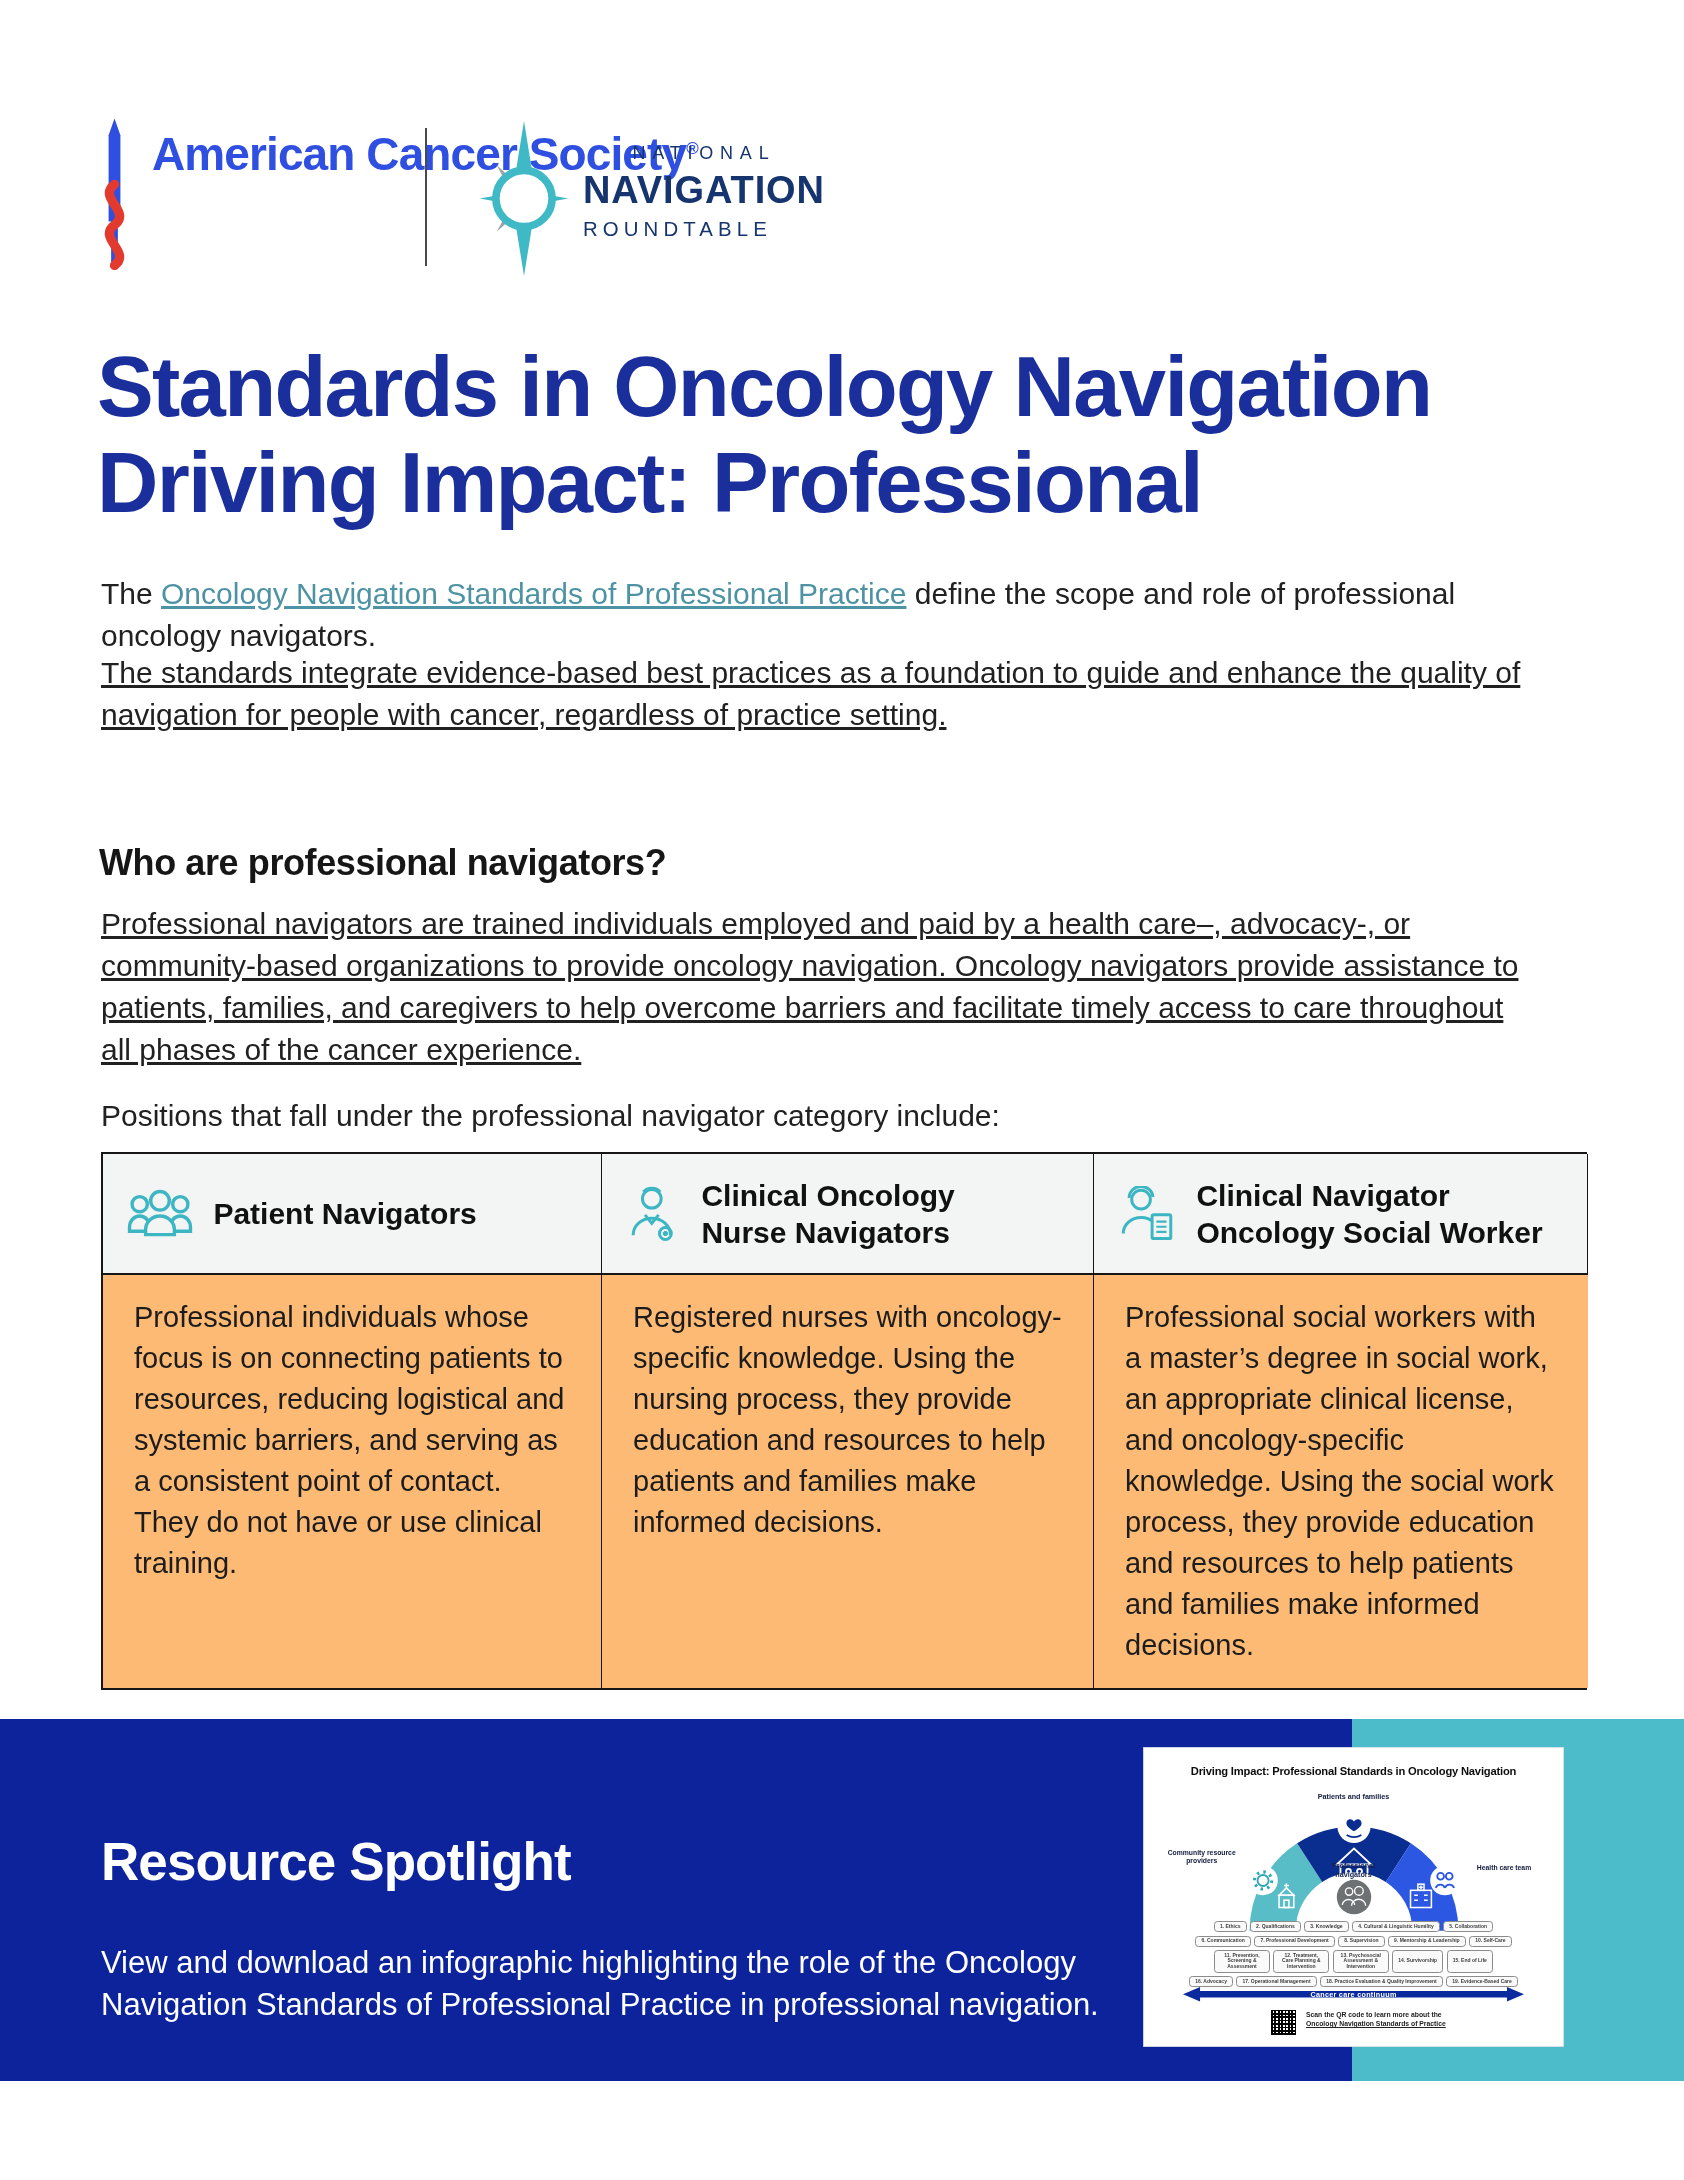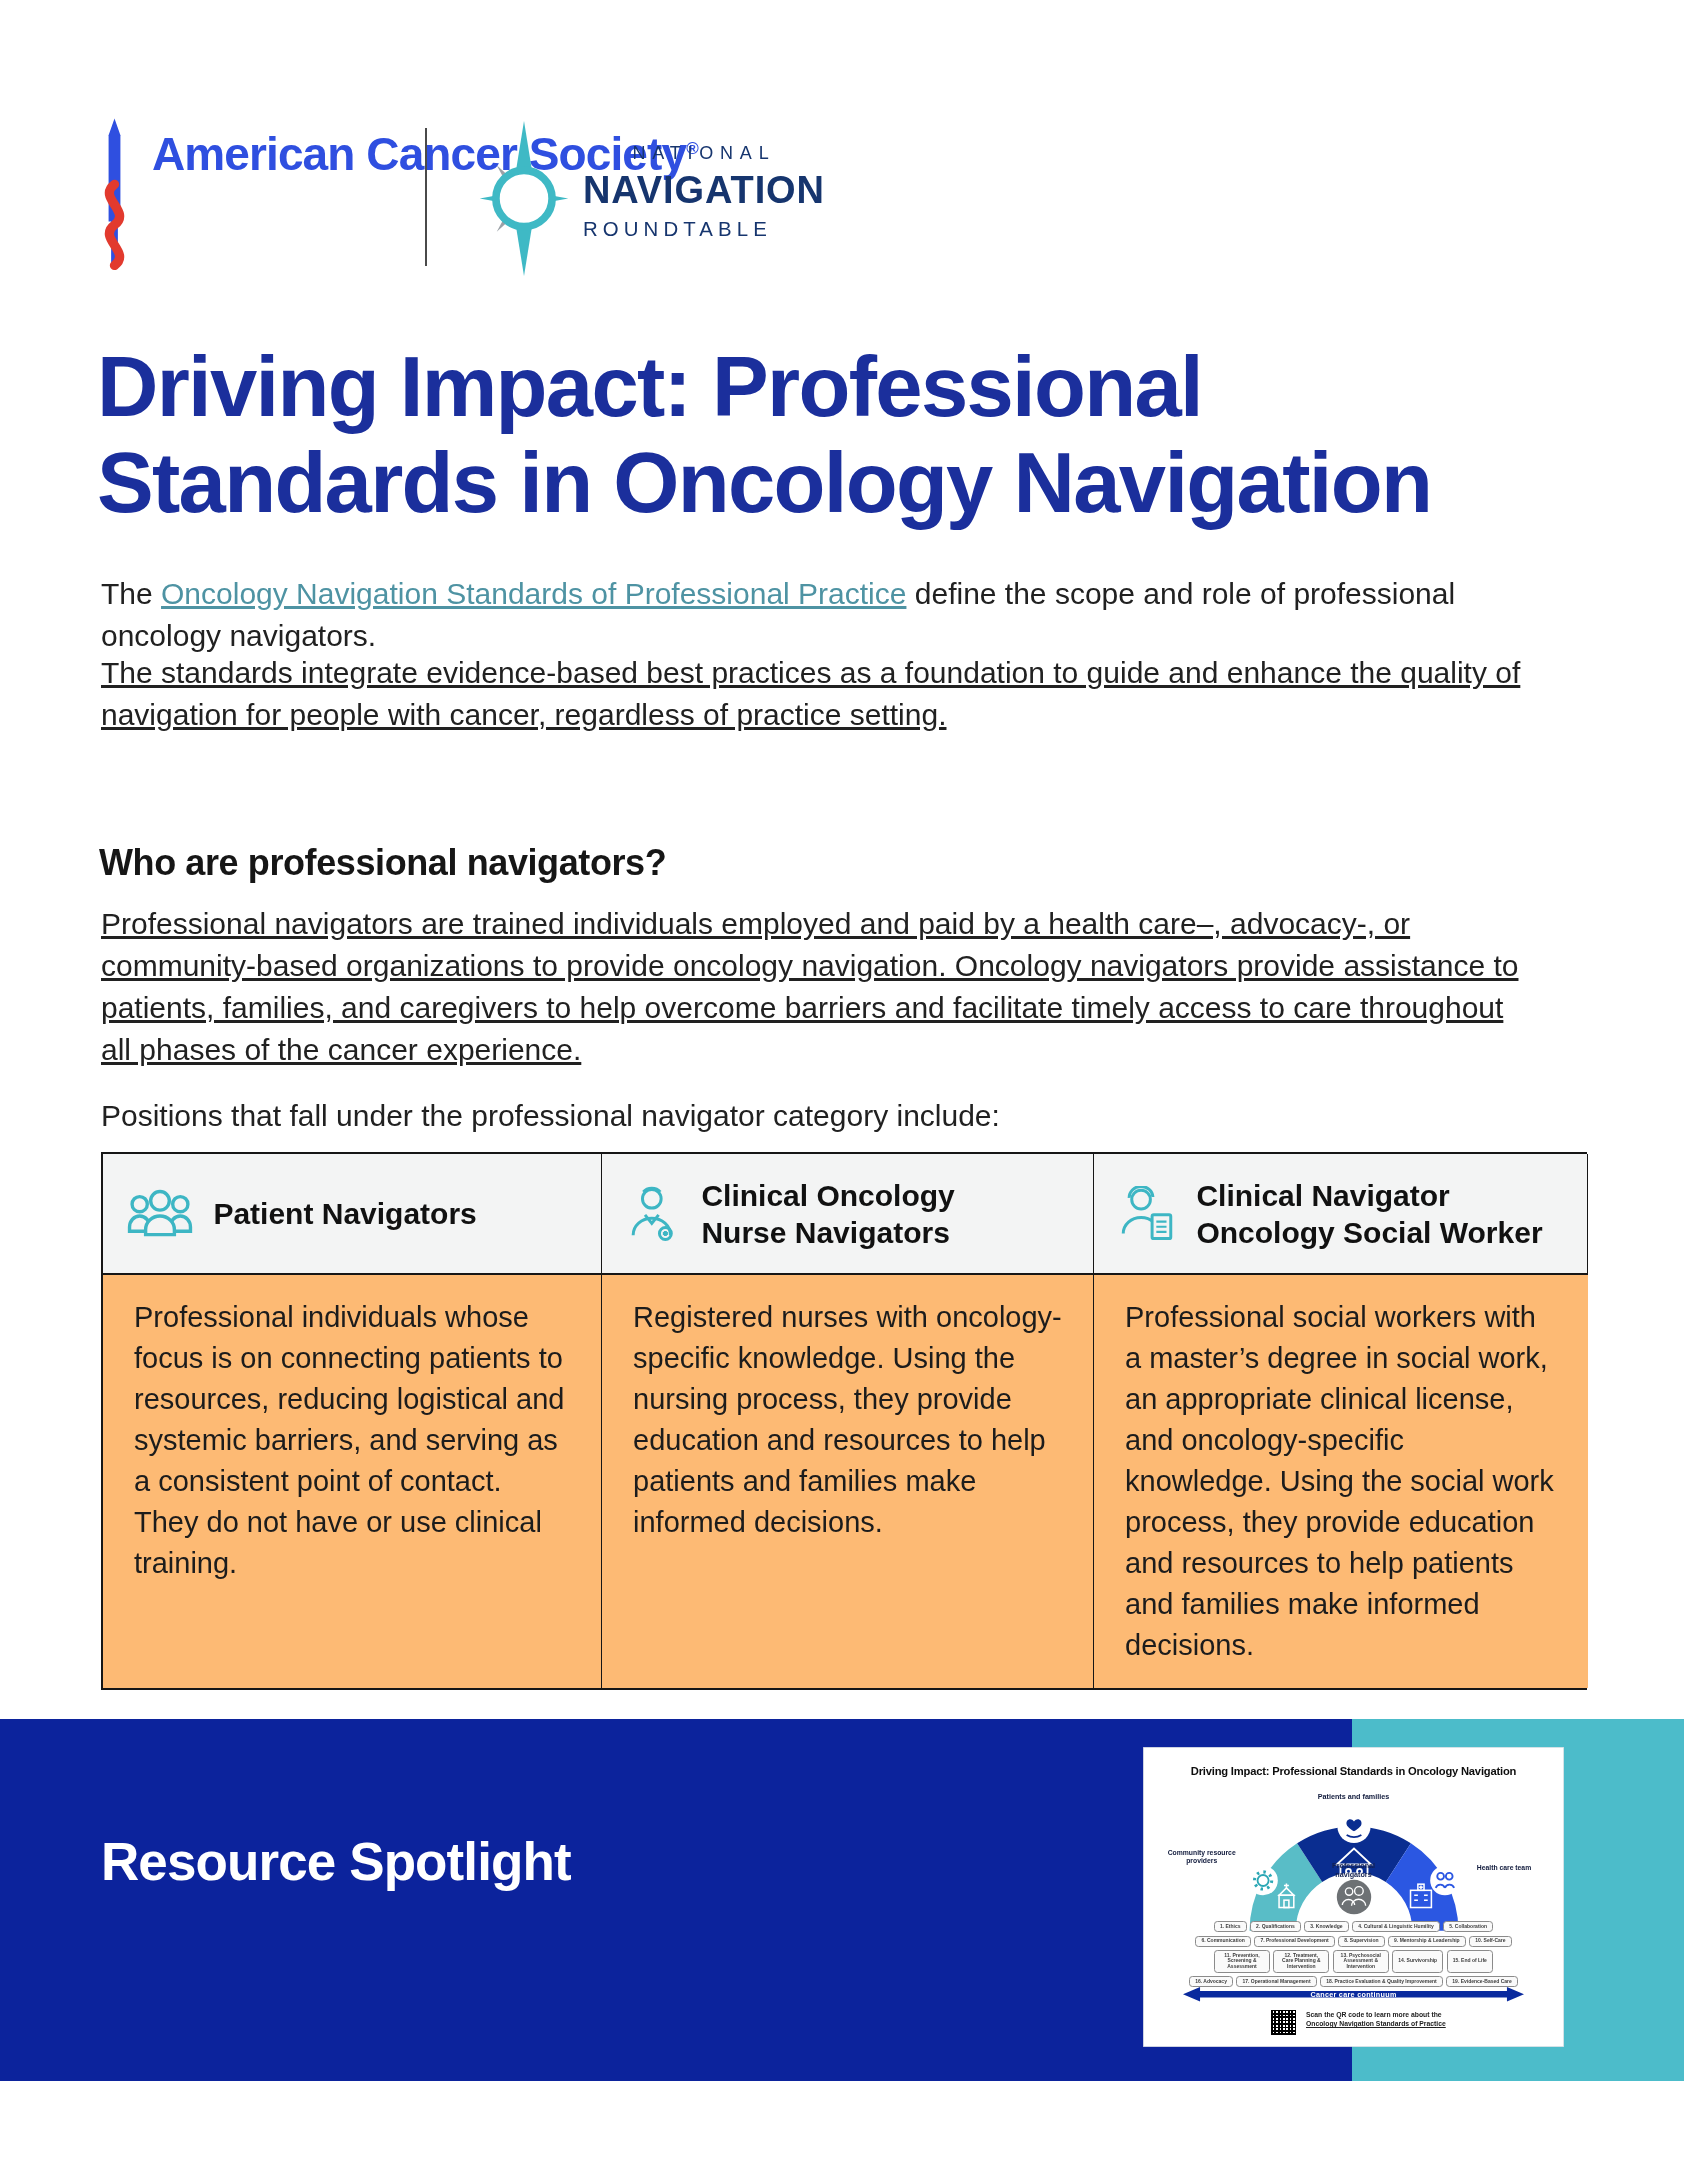--- a/index.html
+++ b/index.html
@@ -112,22 +112,22 @@
       <circle cx="62" cy="91" r="33" fill="#ffffff" stroke="#3fb9c5" stroke-width="9"></circle>
     </svg>
     <div class="nnrt-text">
       <span class="nnrt-small-top">NATIONAL</span>
       <span class="nnrt-main">NAVIGATION</span>
       <span class="nnrt-small-bottom">ROUNDTABLE</span>
     </div>
   </div>
 
   <h1 class="h1">
+    <span>Standards in Oncology Navigation</span>
     <span>Driving Impact: Professional</span>
-    <span>Standards in Oncology Navigation</span>
   </h1>
 
   <p class="p-intro p1">
     <span class="line"><span>The </span><a href="#" class="std-link">Oncology Navigation Standards of Professional Practice</a><span> define the scope and role of professional</span></span>
     <span class="line">oncology navigators.</span>
   </p>
   <p class="p-intro p2">
     <span class="line">The standards integrate evidence-based best practices as a foundation to guide and enhance the quality of</span>
     <span class="line">navigation for people with cancer, regardless of practice setting.</span>
   </p>
@@ -184,20 +184,24 @@
       </div>
     </div>
     <div class="td">Professional individuals whose focus is on connecting patients to resources, reducing logistical and systemic barriers, and serving as a consistent point of contact. They do not have or use clinical training.</div>
     <div class="td">Registered nurses with oncology-specific knowledge. Using the nursing process, they provide education and resources to help patients and families make informed decisions.</div>
     <div class="td">Professional social workers with a master’s degree in social work, an appropriate clinical license, and oncology-specific knowledge. Using the social work process, they provide education and resources to help patients and families make informed decisions.</div>
   </div>
 
   <div class="band-blue"></div>
   <div class="band-teal"></div>
   <div class="spot-h">Resource Spotlight</div>
+  <div class="spot-p">
+    <span>View and download an infographic highlighting the role of the Oncology</span>
+    <span>Navigation Standards of Professional Practice in professional navigation.</span>
+  </div>
 
   <div class="card">
     <div class="card-title">Driving Impact: Professional Standards in Oncology Navigation</div>
     <div class="ig-label ig-top">Patients and families</div>
 
     <svg class="arch-wrap" viewBox="0 0 400 210">
       <path d="M30,200 A170,170 0 0 1 107.4,57.4 L148.2,120.3 A95,95 0 0 0 105,200 Z" fill="#59bdc7"></path>
       <path d="M107.4,57.4 A170,170 0 0 1 292.6,57.4 L251.8,120.3 A95,95 0 0 0 148.2,120.3 Z" fill="#0a2d90"></path>
       <path d="M292.6,57.4 A170,170 0 0 1 370,200 L295,200 A95,95 0 0 0 251.8,120.3 Z" fill="#2b57e2"></path>
 

